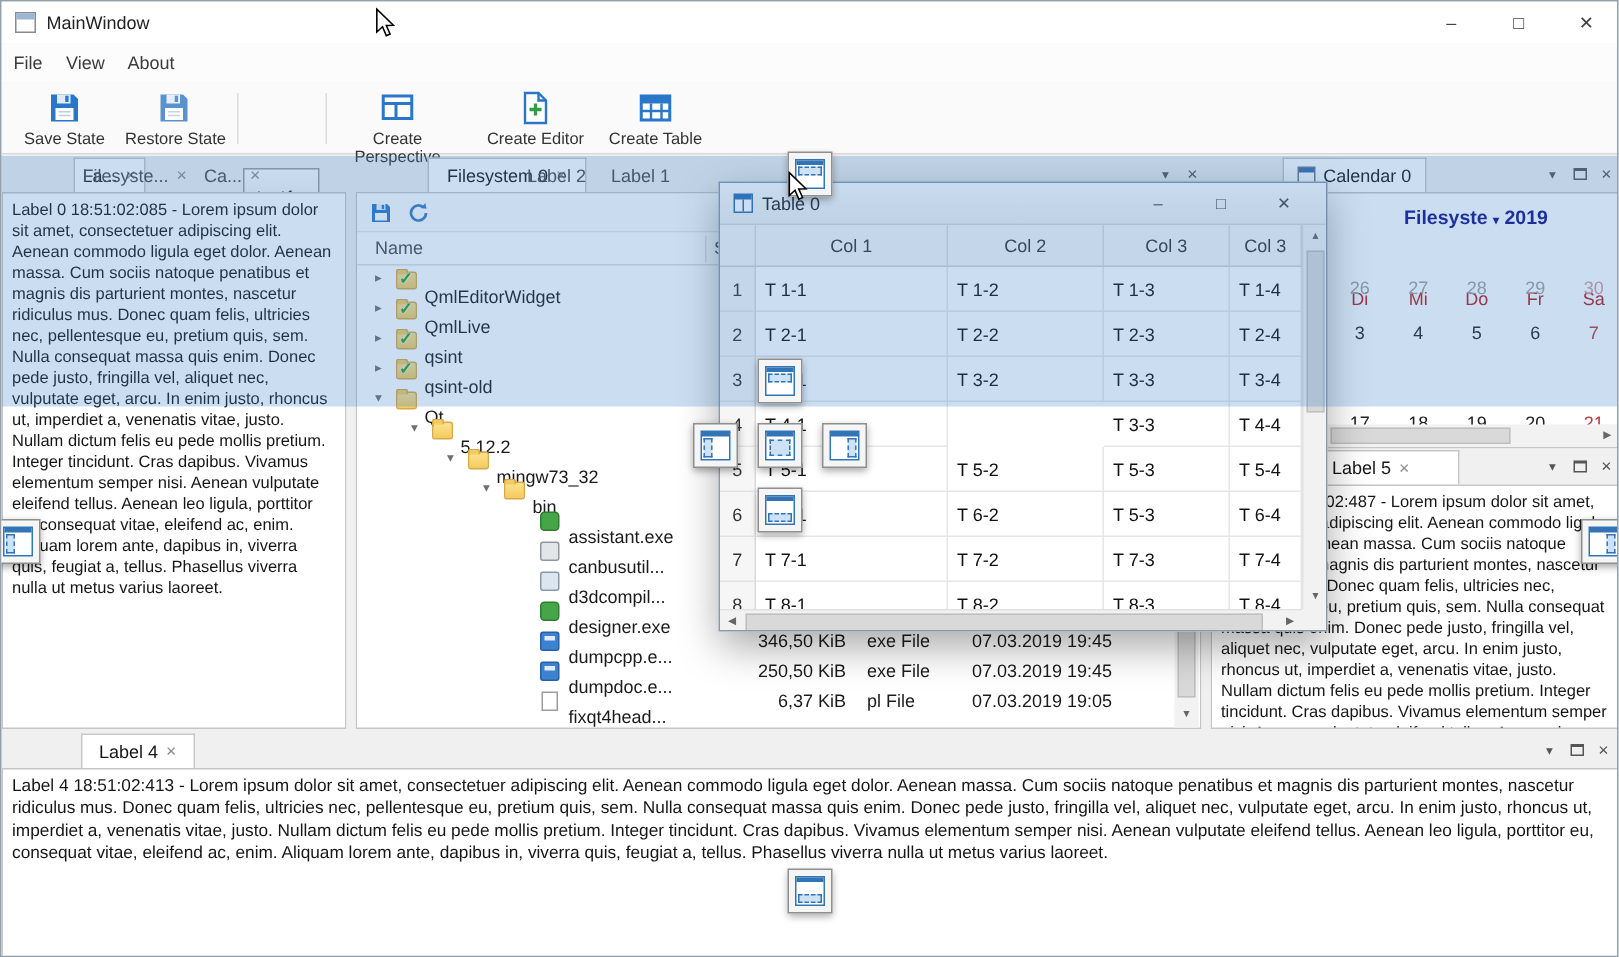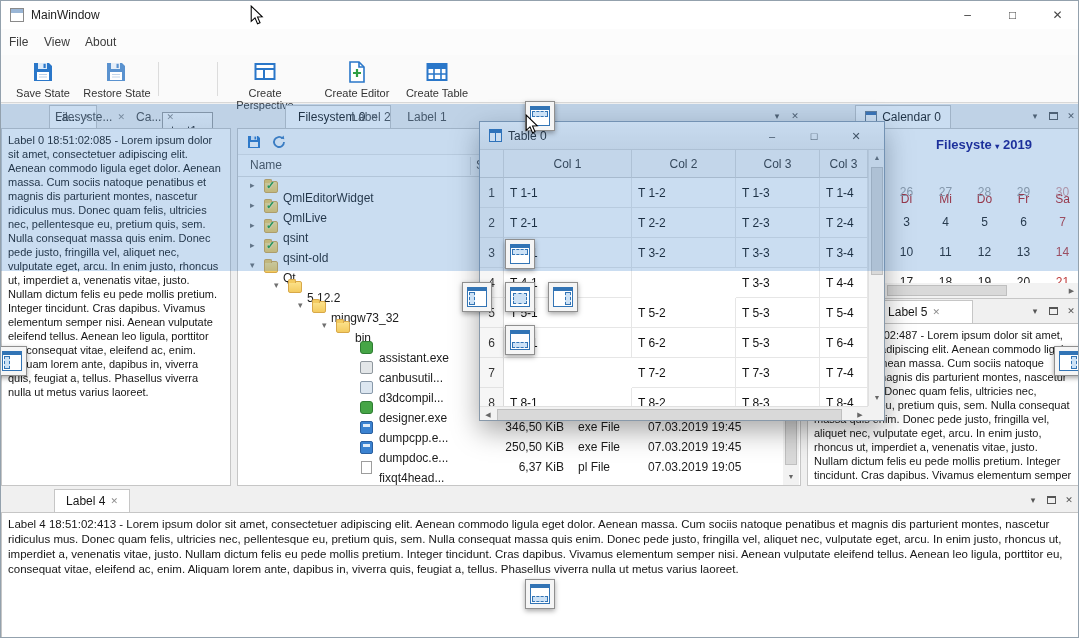--- a/index.html
+++ b/index.html
@@ -366,28 +366,20 @@
       <span class="cday muted weekend" style="left:236px">30</span>
     </div>
     <div class="cweek" style="top:104px;height:28px">
       <span class="cday" style="left:41px">2</span>
       <span class="cday" style="left:80px">3</span>
       <span class="cday" style="left:119px">4</span>
       <span class="cday" style="left:158px">5</span>
       <span class="cday" style="left:197px">6</span>
       <span class="cday weekend" style="left:236px">7</span>
     </div>
-    <div class="cweek" style="top:134px;height:28px">
-      <span class="cday" style="left:41px">9</span>
-      <span class="cday" style="left:80px">10</span>
-      <span class="cday" style="left:119px">11</span>
-      <span class="cday" style="left:158px">12</span>
-      <span class="cday" style="left:197px">13</span>
-      <span class="cday weekend" style="left:236px">14</span>
-    </div>
     <div class="cweek" style="top:164px;height:15px">
       <span class="cday" style="left:41px">16</span>
       <span class="cday" style="left:80px">17</span>
       <span class="cday" style="left:119px">18</span>
       <span class="cday" style="left:158px">19</span>
       <span class="cday" style="left:197px">20</span>
       <span class="cday weekend" style="left:236px">21</span>
     </div>
 
     <div class="sb" style="left:1px;top:179px;width:271px;height:15px">
@@ -474,20 +466,21 @@
     </div>
     <div class="tr" style="top:206px">
       <div class="rh">6</div>
       <div class="td" style="left:24px;width:128px">T 6-1</div>
       <div class="td" style="left:152px;width:104px">T 6-2</div>
       <div class="td" style="left:256px;width:84px">T 5-3</div>
       <div class="td" style="left:340px;width:48px">T 6-4</div>
     </div>
     <div class="tr" style="top:236px">
       <div class="rh">7</div>
+      <div class="td" style="left:24px;width:128px">T 7-1</div>
       <div class="td" style="left:152px;width:104px">T 7-2</div>
       <div class="td" style="left:256px;width:84px">T 7-3</div>
       <div class="td" style="left:340px;width:48px">T 7-4</div>
     </div>
     <div class="tr" style="top:266px">
       <div class="rh">8</div>
       <div class="td" style="left:24px;width:128px">T 8-1</div>
       <div class="td" style="left:152px;width:104px">T 8-2</div>
       <div class="td" style="left:256px;width:84px">T 8-3</div>
       <div class="td" style="left:340px;width:48px">T 8-4</div>

